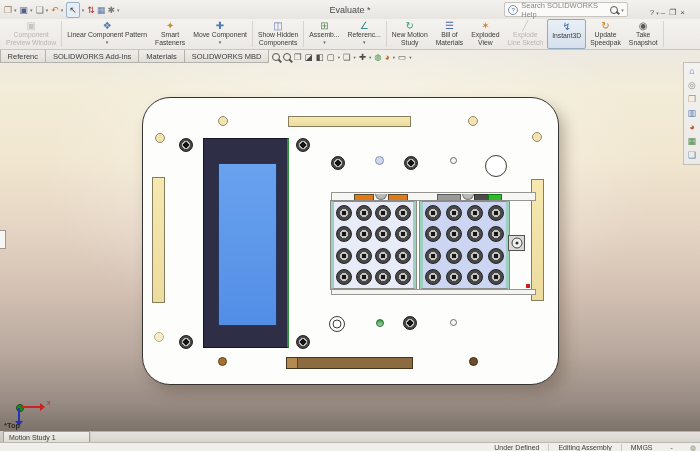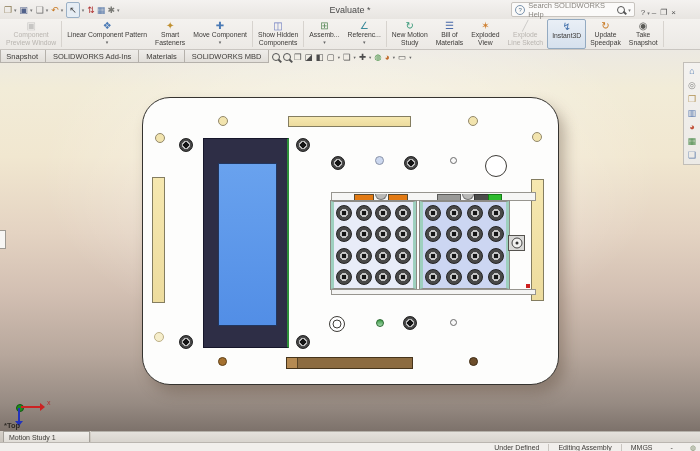--- a/index.html
+++ b/index.html
@@ -6,21 +6,21 @@
   body{width:700px;height:451px;overflow:hidden;font-family:"Liberation Sans",sans-serif;background:#e5e2de;-webkit-font-smoothing:antialiased;}
   #app{position:relative;width:700px;height:451px;}
 
   
   #titlebar{position:absolute;left:0;top:0;width:700px;height:19px;background:linear-gradient(#f4f2f0,#e8e5e1);border-bottom:1px solid #d0ccc7;display:flex;align-items:center;}
   #qat{display:flex;align-items:center;gap:2px;padding-left:4px;}
   .qicon{font-size:9px;line-height:14px;height:14px;display:inline-flex;align-items:center;cursor:default;}
   .qicon.boxed{border:1px solid #9ab0c6;background:#e6edf4;border-radius:2px;padding:0 2px;}
   .qcaret{font-size:5px;color:#777;margin:0 1px 0 0;}
   #tb-title{position:absolute;left:50%;transform:translateX(-50%);font-size:9px;color:#4a4a4a;}
-  #tb-right{margin-left:auto;display:flex;align-items:center;gap:4px;padding-right:22px;}
+  #tb-right{margin-left:auto;display:flex;align-items:center;gap:20px;padding-right:13px;}
   #searchbox{display:flex;align-items:center;gap:3px;background:#fbfaf9;border:1px solid #c8c4bf;border-radius:2px;height:13px;padding:0 3px;}
   .help-badge{width:8px;height:8px;border-radius:50%;border:1px solid #7a93ad;color:#51708c;font-size:6px;line-height:8px;text-align:center;display:inline-block;}
   #search-ph{font-size:7.5px;color:#8a8680;width:86px;}
   .mag{position:relative;width:6px;height:6px;border:1.3px solid #555;border-radius:50%;display:inline-block;}
   .mag::after{content:"";position:absolute;width:4px;height:1.5px;background:#555;transform:rotate(45deg);right:-3px;bottom:-1px;}
   .wctl{font-size:8px;color:#555;padding:0 2px;}
   .wcaret{font-size:5px;color:#777;}
 
   
   #ribbon{position:absolute;left:0;top:19px;width:700px;height:31px;background:linear-gradient(#f4f2ef,#ecE9e5);border-bottom:1px solid #c9c5c0;display:flex;align-items:stretch;padding-left:2px;box-sizing:border-box;}
@@ -214,21 +214,21 @@
         <div class="ric" style="color: rgb(90, 90, 86);">◉</div>
         <div class="rlab">Take
 Snapshot</div>
       </div>
       <div class="rdiv"></div>
     </div>
 
   <div id="viewport">
 
     <div id="tabbar">
-        <div class="tab tab-first">Snapshot</div>
+        <div class="tab tab-first">Referenc</div>
         <div class="tab">SOLIDWORKS Add-Ins</div>
         <div class="tab">Materials</div>
         <div class="tab">SOLIDWORKS MBD</div>
       </div>
     <div id="headsup">
         <span class="mag"></span>
         <span class="mag"></span>
         <span class="hic">❐</span>
         <span class="hic">◪</span>
         <span class="hic">◧</span>

